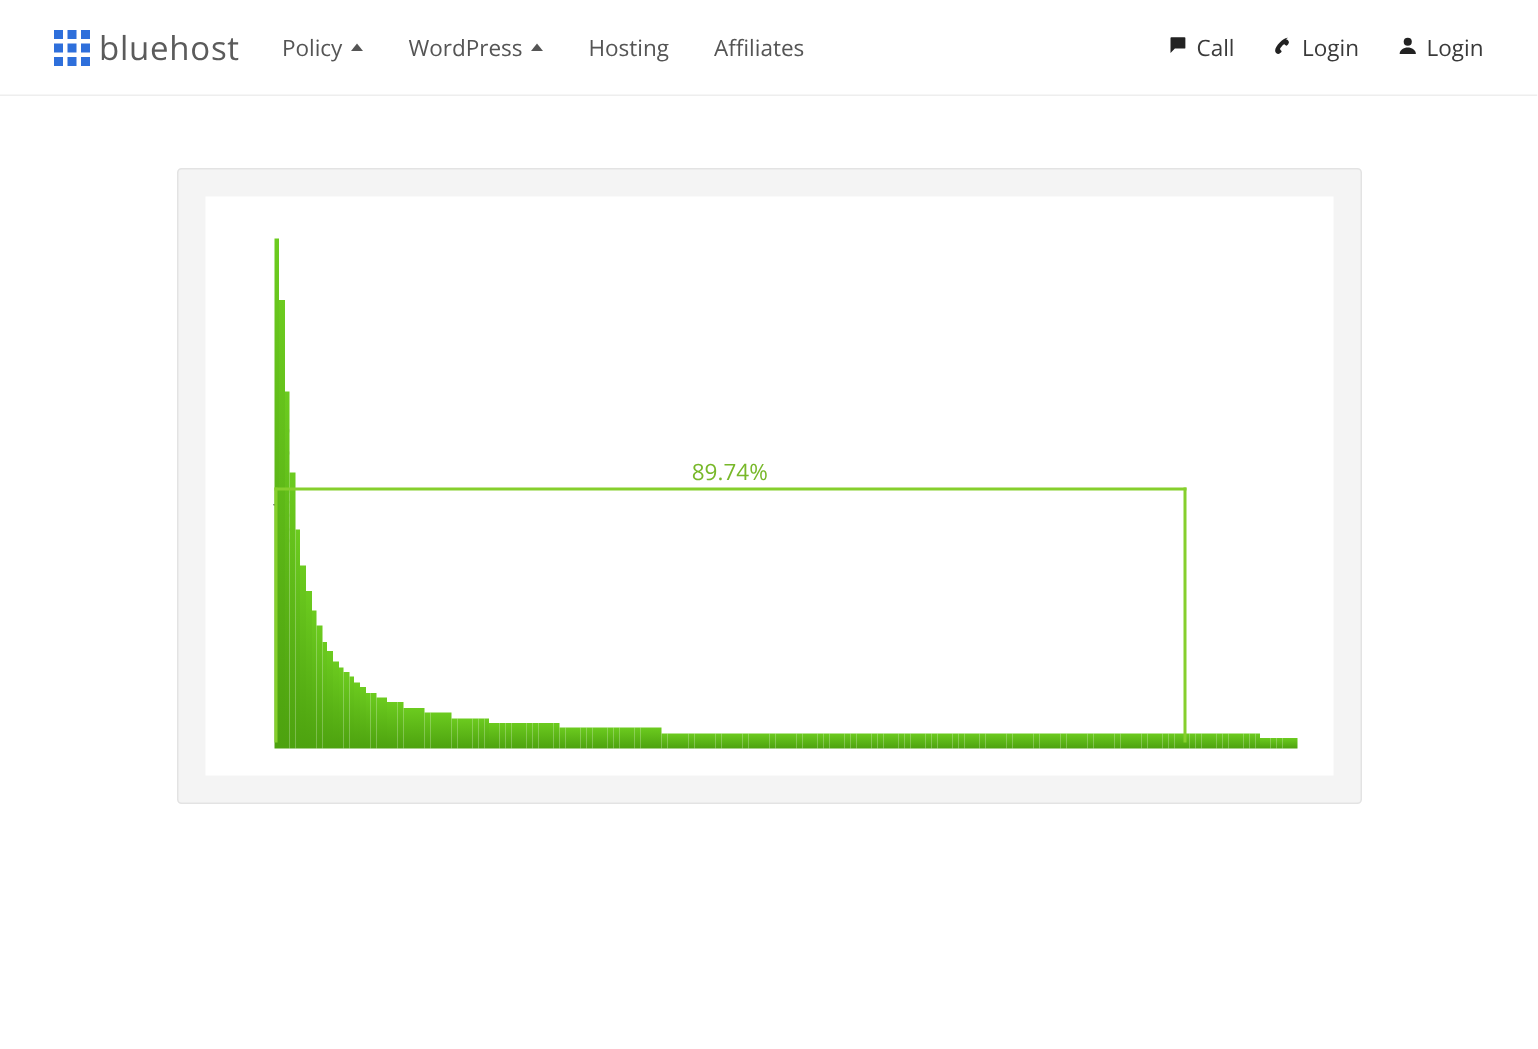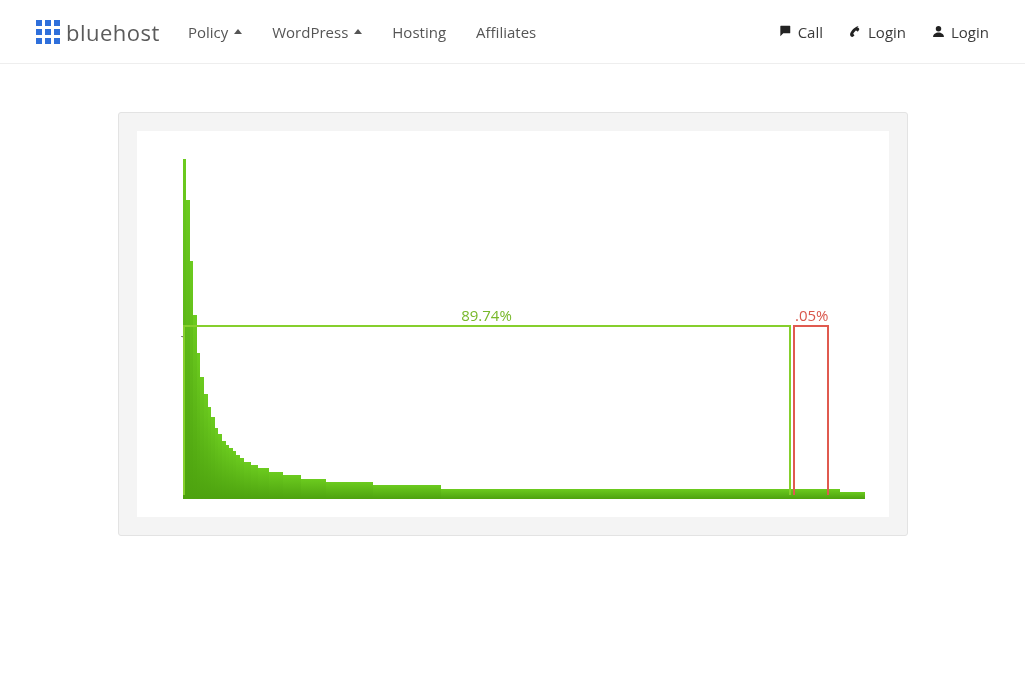--- a/index.html
+++ b/index.html
@@ -417,20 +417,17 @@
             <div class="bar" style="height: 2%;"></div>
             <div class="bar" style="height: 2%;"></div>
             <div class="bar" style="height: 2%;"></div>
             <div class="bar" style="height: 2%;"></div>
             <div class="bar" style="height: 2%;"></div>
             <div class="bar" style="height: 2%;"></div>
           </div>
         <div class="bracket green">
           <span class="bracket-label">89.74%</span>
         </div>
-        <div class="bracket red">
-          <span class="bracket-label">.05%</span>
-        </div>
       </div>
 
     </div>
   </div>
 </div>
 
 </body></html>

